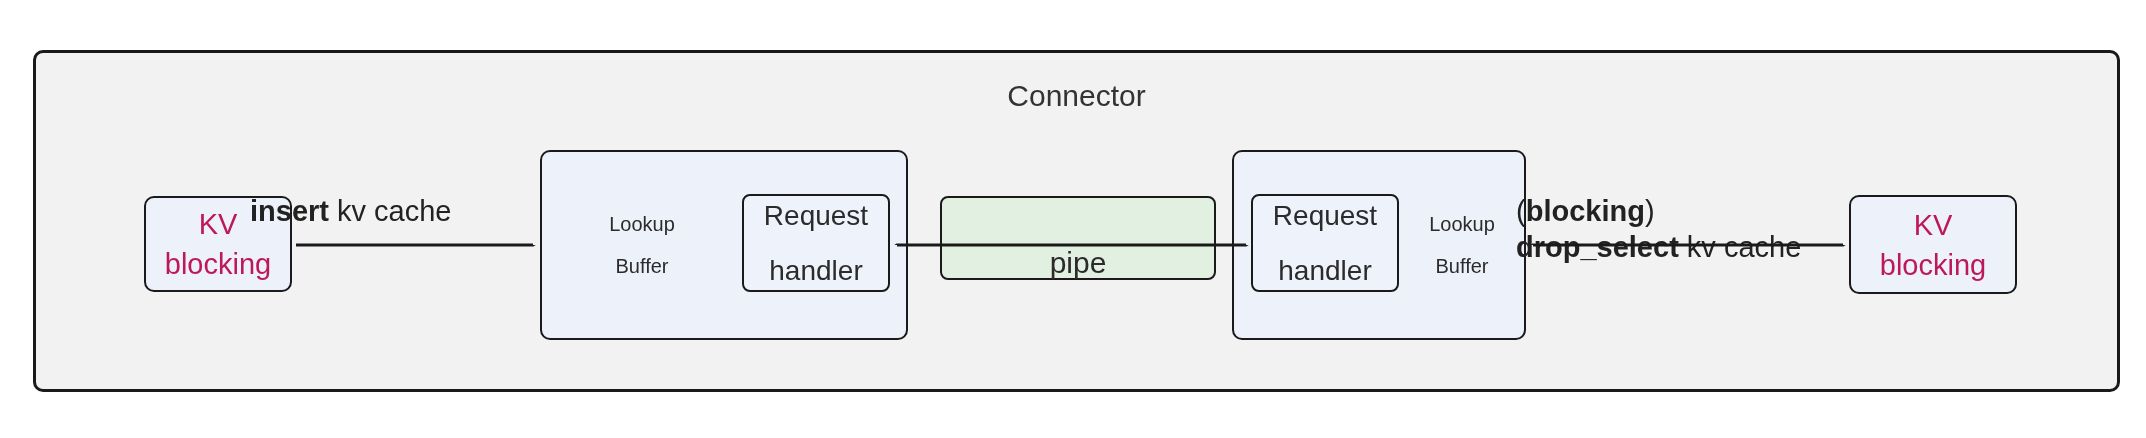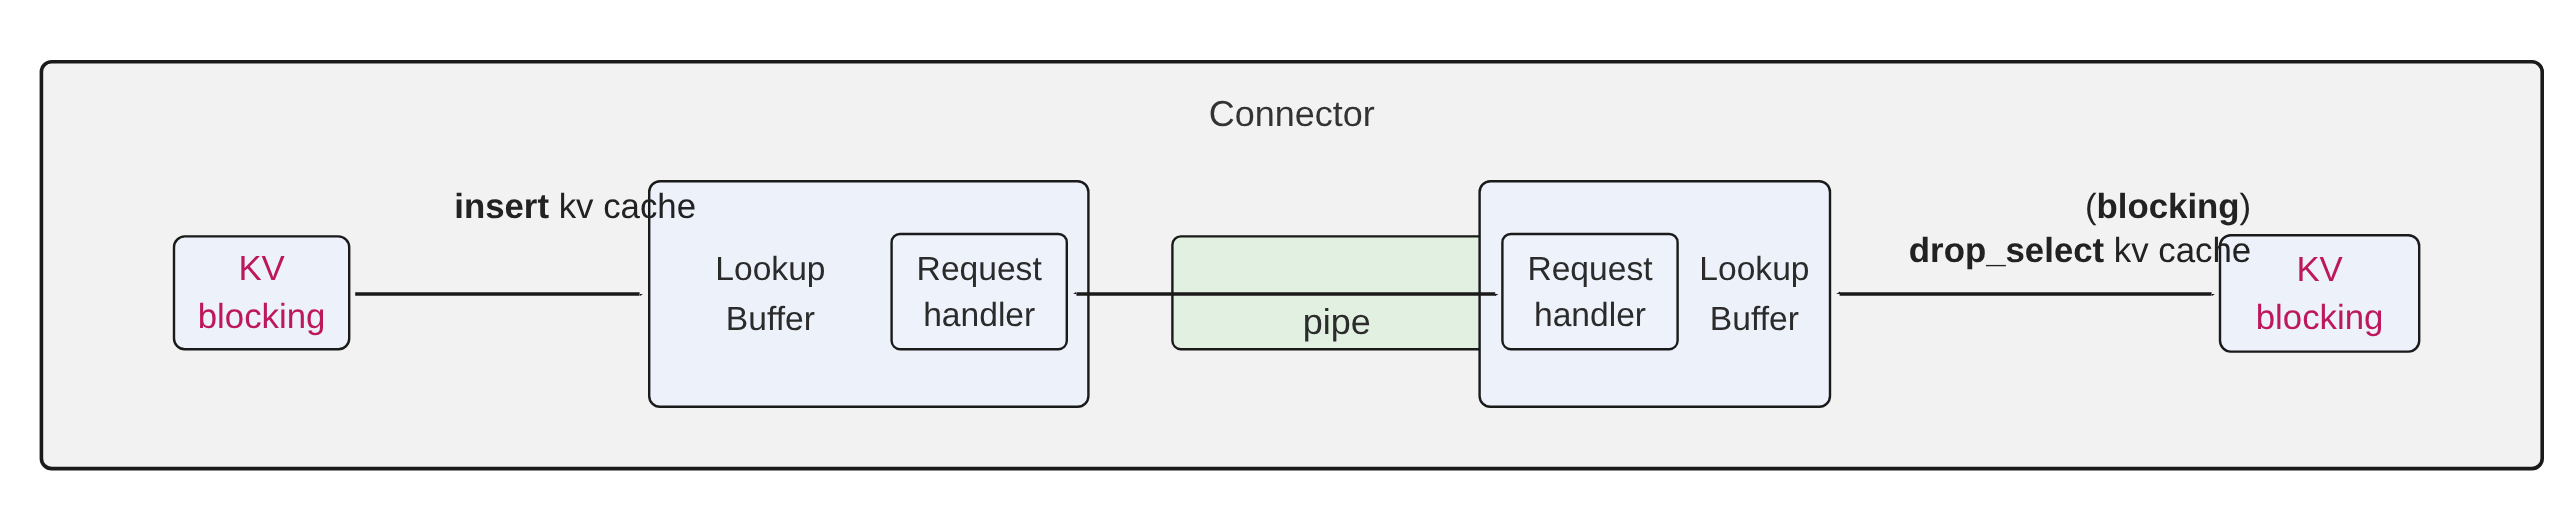--- a/index.html
+++ b/index.html
@@ -55,64 +55,64 @@
     border-radius: 10px;
     box-sizing: border-box;
   }
   #lookup-left  { left: 540px;  top: 150px; width: 368px; height: 190px; }
   #lookup-right { left: 1232px; top: 150px; width: 294px; height: 190px; }
 
   .lb-label {
     position: absolute; top: 0; height: 100%;
     display: flex; flex-direction: column;
     align-items: center; justify-content: center;
-    font-size: 28px; line-height: 42px; color: #2b2b2b;
+    font-size: 20px; line-height: 42px; color: #2b2b2b;
     text-align: center;
   }
   #lookup-left  .lb-label { left: 0;    width: 200px; }
   #lookup-right .lb-label { left: 165px; width: 126px; }
 
   .request-handler {
     position: absolute;
     background: #eef2fb;
     border: 2.5px solid #1a1a1a;
     border-radius: 8px;
     box-sizing: border-box;
     display: flex; flex-direction: column;
-    align-items: center; justify-content: center;
+    align-items: center; justify-content: space-between;
     font-size: 28px; line-height: 39px; color: #2b2b2b;
     text-align: center;
   }
   #lookup-left  .request-handler { left: 200px; top: 42px; width: 148px; height: 98px; }
   #lookup-right .request-handler { left: 17px;  top: 42px; width: 148px; height: 98px; }
 
   
   #pipe {
     position: absolute;
-    left: 940px; top: 196px; width: 276px; height: 96px;
+    left: 940px; top: 196px; width: 276px; height: 84px;
     background: #e2f0e2;
     border: 2.5px solid #1a1a1a;
     border-radius: 8px;
     box-sizing: border-box;
-    margin-left: 36px;
   }
   #pipe .pipe-label {
     position: absolute; left: 0; right: 0; top: 50px; bottom: 0;
     display: flex; align-items: center; justify-content: center;
     font-size: 30px; color: #2b2b2b;
   }
 
   
   .edge-label {
     position: absolute;
-    text-align: right;
+    text-align: left;
     font-size: 29px;
     line-height: 36px;
     color: #222222;
     white-space: nowrap;
+    margin-top: 38px;
   }
   #insert-label { left: 250px;  top: 155px; width: 330px; }
   #drop-label   { left: 1516px; top: 155px; width: 360px; }
   .edge-label b { font-weight: bold; }
 
   
   #edges-svg {
     position: absolute; left: 0; top: 0;
     width: 2146px; height: 438px;
     pointer-events: none;

